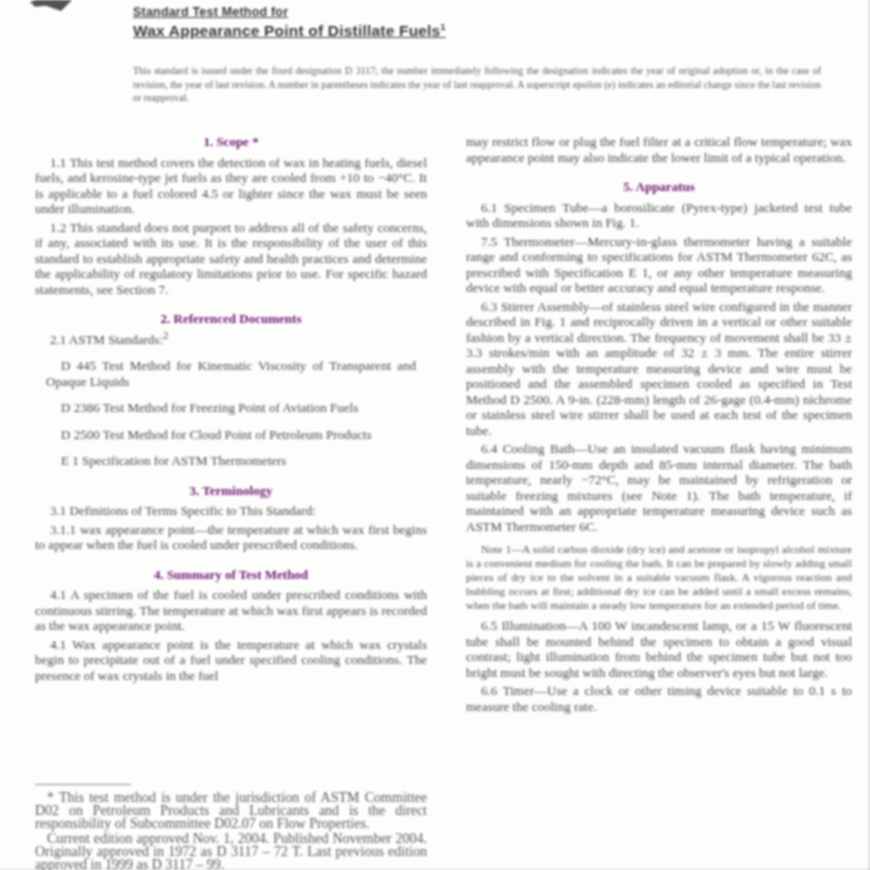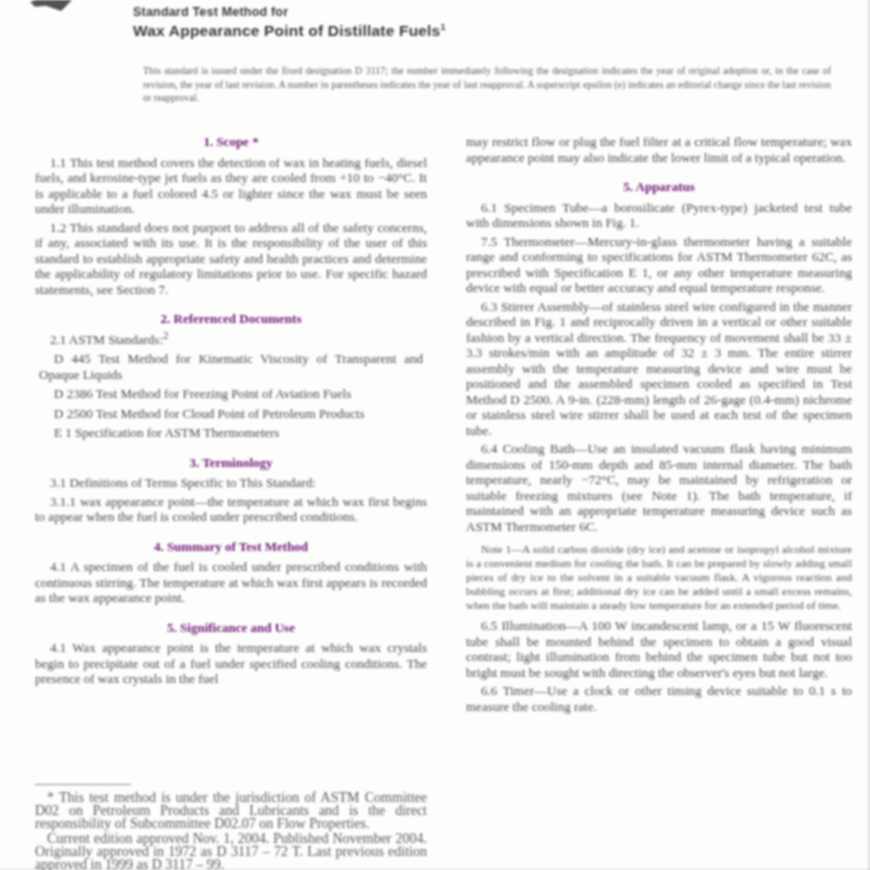--- a/index.html
+++ b/index.html
@@ -7,34 +7,34 @@
   .page{position:relative;width:870px;height:870px;background:#fdfdfc;overflow:hidden;}
   
   .scanwrap{position:absolute;inset:0;filter:blur(0.8px) contrast(1.02);}
   .edge-right{position:absolute;top:0;right:0;width:4px;height:100%;
     background:linear-gradient(to right, rgba(0,0,0,0), rgba(0,0,0,0.10));}
   .edge-bottom{position:absolute;bottom:0;left:0;width:100%;height:3px;
     background:linear-gradient(to bottom, rgba(0,0,0,0), rgba(0,0,0,0.06));}
   .artifact{position:absolute;left:30px;top:0;width:42px;height:11px;background:#2e2e2e;opacity:.82;
     clip-path:polygon(0 18%, 14% 0, 100% 0, 74% 100%, 38% 52%, 12% 62%);}
   .title-block{position:absolute;left:133px;top:5px;width:700px;color:#3a3a3a;
-    font-family:"Liberation Sans", sans-serif;}
+    font-family:"Liberation Sans", sans-serif;text-decoration:underline;}
   .title-line1{font-size:12.5px;font-weight:bold;letter-spacing:.2px;}
   .title-line2{font-size:15.5px;font-weight:bold;letter-spacing:.2px;margin-top:3px;}
   .title-line2 sup{font-size:9px;}
-  .issue-note{position:absolute;left:143px;top:64px;width:688px;font-size:10px;line-height:13.5px;
+  .issue-note{position:absolute;left:133px;top:64px;width:688px;font-size:10px;line-height:13.5px;
     color:#5d5d5d;text-align:justify;}
   .col{position:absolute;top:134px;color:#4c4c4c;font-size:13px;line-height:15.5px;text-align:justify;}
   .col-left{left:35px;width:392px;}
   .col-right{left:466px;width:386px;}
   .sec-h{font-weight:bold;color:#701a75;margin:14px 0 5px 0;text-align:center;}
   .sec-h.first{margin-top:0;}
   .para{margin:0 0 3px 0;text-indent:15px;}
   .para.noindent{text-indent:0;}
-  .ref-item{margin:4px;padding-left:0;text-indent:15px;}
+  .ref-item{margin:11px;padding-left:0;text-indent:15px;}
   .note-para{margin:8px 0 6px 0;font-size:11px;line-height:14px;text-indent:15px;color:#555;}
   .footnotes{position:absolute;left:35px;top:784px;width:392px;color:#5a5a5a;
     font-size:14px;line-height:13px;text-align:justify;}
   .fn-rule{width:96px;border:0;border-top:1.5px solid #8a8a8a;margin:0 0 6px 0;}
   .fn{margin:0 0 2px 0;text-indent:12px;}
   sup{line-height:0;}
 </style>
 </head>
 <body>
 
@@ -62,21 +62,20 @@
       <p class="ref-item">D 2500 Test Method for Cloud Point of Petroleum Products</p>
       <p class="ref-item">E 1 Specification for ASTM Thermometers</p>
 
       <div class="sec-h">3. Terminology</div>
       <p class="para">3.1 Definitions of Terms Specific to This Standard:</p>
       <p class="para">3.1.1 wax appearance point—the temperature at which wax first begins to appear when the fuel is cooled under prescribed conditions.</p>
 
       <div class="sec-h">4. Summary of Test Method</div>
       <p class="para">4.1 A specimen of the fuel is cooled under prescribed conditions with continuous stirring. The temperature at which wax first appears is recorded as the wax appearance point.</p>
 
-      <div class="sec-h">5. Significance and Use</div>
       <p class="para">4.1 Wax appearance point is the temperature at which wax crystals begin to precipitate out of a fuel under specified cooling conditions. The presence of wax crystals in the fuel</p>
     </div>
 
     <div class="col col-right">
       <p class="para noindent">may restrict flow or plug the fuel filter at a critical flow temperature; wax appearance point may also indicate the lower limit of a typical operation.</p>
 
       <div class="sec-h">5. Apparatus</div>
       <p class="para">6.1 Specimen Tube—a borosilicate (Pyrex-type) jacketed test tube with dimensions shown in Fig. 1.</p>
       <p class="para">7.5 Thermometer—Mercury-in-glass thermometer having a suitable range and conforming to specifications for ASTM Thermometer 62C, as prescribed with Specification E 1, or any other temperature measuring device with equal or better accuracy and equal temperature response.</p>
       <p class="para">6.3 Stirrer Assembly—of stainless steel wire configured in the manner described in Fig. 1 and reciprocally driven in a vertical or other suitable fashion by a vertical direction. The frequency of movement shall be 33 ± 3.3 strokes/min with an amplitude of 32 ± 3 mm. The entire stirrer assembly with the temperature measuring device and wire must be positioned and the assembled specimen cooled as specified in Test Method D 2500. A 9-in. (228-mm) length of 26-gage (0.4-mm) nichrome or stainless steel wire stirrer shall be used at each test of the specimen tube.</p>

